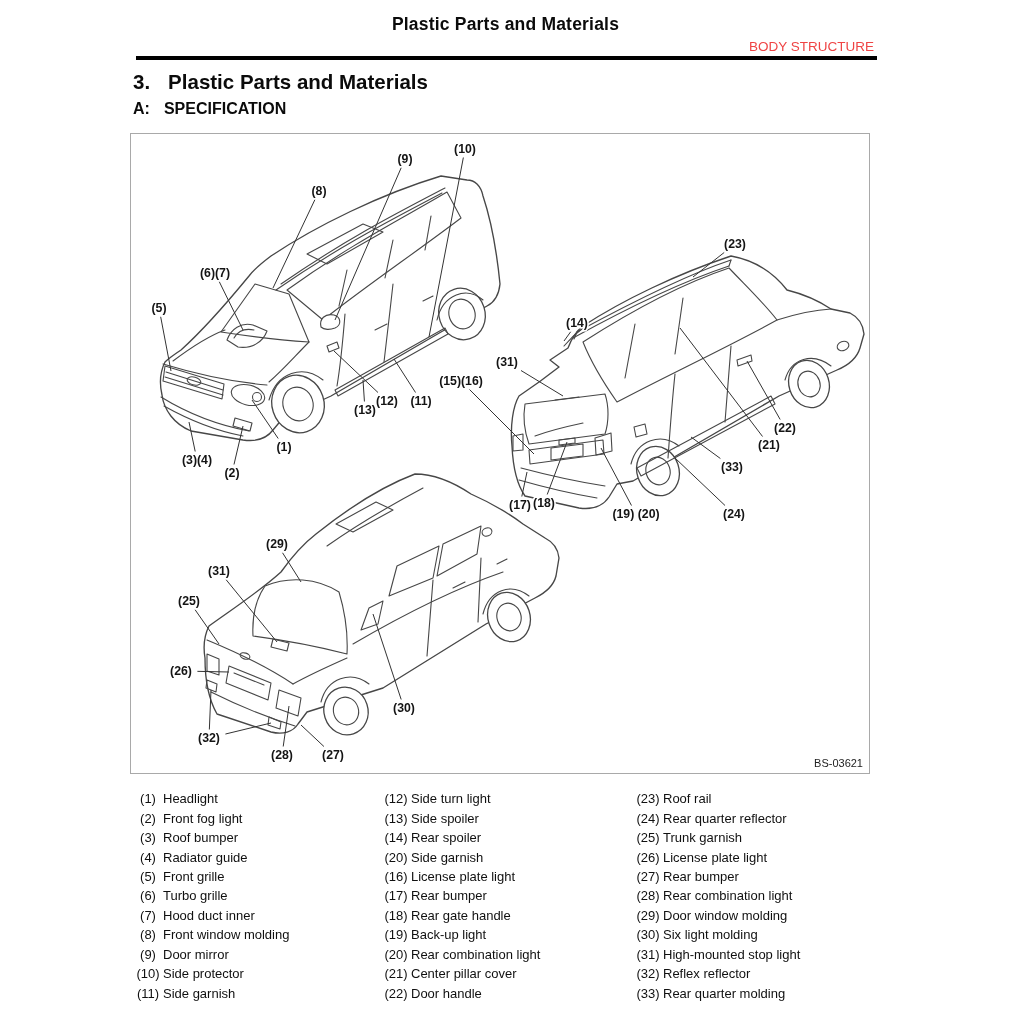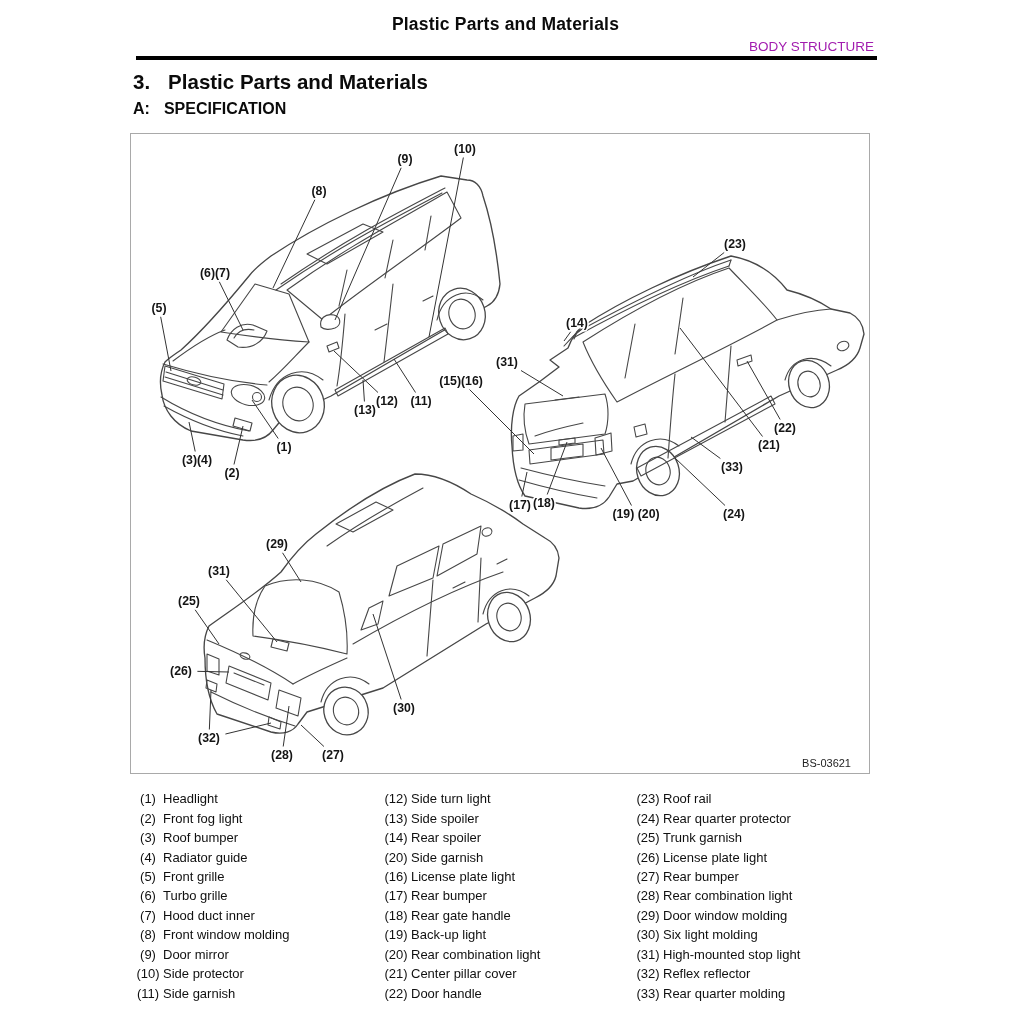--- a/index.html
+++ b/index.html
@@ -7,42 +7,42 @@
     width:1024px;height:1024px;position:relative;background:#ffffff;
     font-family:"Liberation Sans","DejaVu Sans",sans-serif;color:#111;
     overflow:hidden;
   }
   .running-title{
     position:absolute;left:133px;top:14px;width:745px;text-align:center;
     font-size:17.5px;font-weight:bold;color:#0b0b0b;letter-spacing:.2px;
   }
   .running-section{
     position:absolute;left:133px;top:39px;width:741px;text-align:right;
-    font-size:13.5px;color:#a21caf;
+    font-size:13.5px;color:#ef4444;
   }
   .header-rule{
     position:absolute;left:136px;top:56px;width:741px;height:4px;background:#000;
   }
   .h1{
     position:absolute;left:133px;top:70px;font-size:20.5px;font-weight:bold;color:#0b0b0b;
     display:flex;
   }
   .h1 .num{margin-right:18px;}
   .h2{
     position:absolute;left:133px;top:100px;font-size:16px;font-weight:bold;color:#0b0b0b;
     display:flex;
   }
   .h2 .num{margin-right:14px;}
   .figure-box{
     position:absolute;left:130px;top:133px;width:738px;height:639px;
     border:1px solid #a9a9a9;background:#fff;box-sizing:content-box;
   }
   .figure-box svg{position:absolute;left:0;top:0;}
   .figure-code{
-    position:absolute;right:18px;bottom:4px;font-size:11px;color:#222;
+    position:absolute;right:6px;bottom:4px;font-size:11px;color:#222;
   }
   .legend{position:absolute;left:133px;top:789px;width:760px;}
   .legend-col{position:absolute;top:0;}
   .legend-col.c0{left:0;}
   .legend-col.c1{left:248px;}
   .legend-col.c2{left:500px;}
   .legend-row{display:flex;align-items:center;height:19.45px;font-size:13px;color:#101010;}
   .legend-row .num{width:30px;text-align:center;flex:none;}
   .legend-row .lbl{margin-left:0;white-space:nowrap;}
   
@@ -348,21 +348,21 @@
           <span class="lbl">Door handle</span>
         </div>
       </div>
       <div class="legend-col c2">
         <div class="legend-row">
           <span class="num">(23)</span>
           <span class="lbl">Roof rail</span>
         </div>
         <div class="legend-row">
           <span class="num">(24)</span>
-          <span class="lbl">Rear quarter protector</span>
+          <span class="lbl">Rear quarter reflector</span>
         </div>
         <div class="legend-row">
           <span class="num">(25)</span>
           <span class="lbl">Trunk garnish</span>
         </div>
         <div class="legend-row">
           <span class="num">(26)</span>
           <span class="lbl">License plate light</span>
         </div>
         <div class="legend-row">

